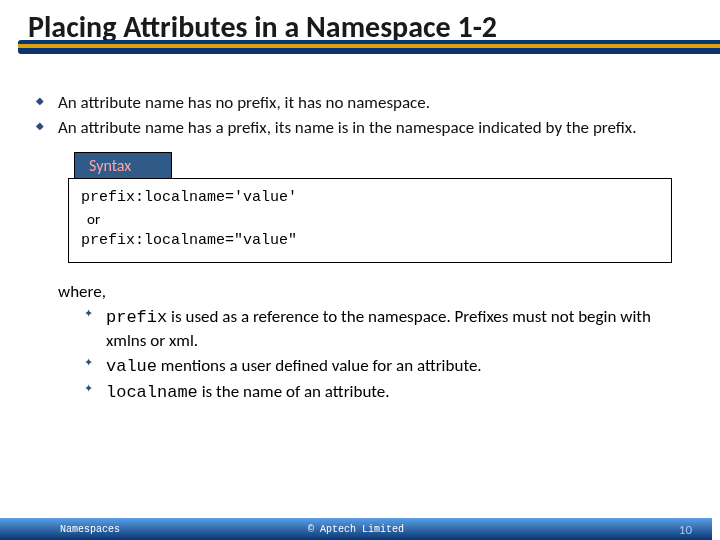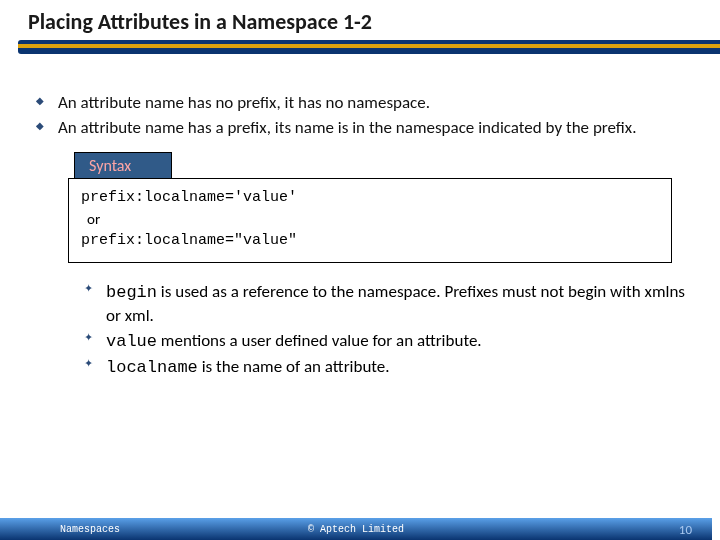--- a/index.html
+++ b/index.html
@@ -9,21 +9,21 @@
   .header-bar {
     width: 720px;
     height: 56px;
     position: relative;
     background: #fff;
   }
   .header-title {
     position: absolute;
     top: 8px;
     left: 28px;
-    font-size: 22px;
+    font-size: 30px;
     font-weight: 700;
     color: #1a1a1a;
   }
   .header-rule {
     position: absolute;
     left: 18px;
     right: 0;
     top: 40px;
     height: 14px;
     background: linear-gradient(to bottom, #0a3470 0%, #0a3470 30%, #dca20e 30%, #dca20e 55%, #0a3470 55%, #0a3470 100%);
@@ -123,23 +123,24 @@
   <div class="syntax-block">
     <div class="syntax-tab">Syntax</div>
     <div class="syntax-box">
       <div>prefix:localname='value'</div>
       <div class="or">or</div>
       <div>prefix:localname="value"</div>
     </div>
   </div>
 
   <div class="where-block">
+    <div class="where-label">where,</div>
     <ul class="where">
       <li>
-        <span class="mono">begin</span><span> is used as a reference to the namespace. Prefixes must not begin with xmlns or xml.</span>
+        <span class="mono">prefix</span><span> is used as a reference to the namespace. Prefixes must not begin with xmlns or xml.</span>
       </li>
       <li>
         <span class="mono">value</span><span> mentions a user defined value for an attribute.</span>
       </li>
       <li>
         <span class="mono">localname</span><span> is the name of an attribute.</span>
       </li>
     </ul>
   </div>
 

